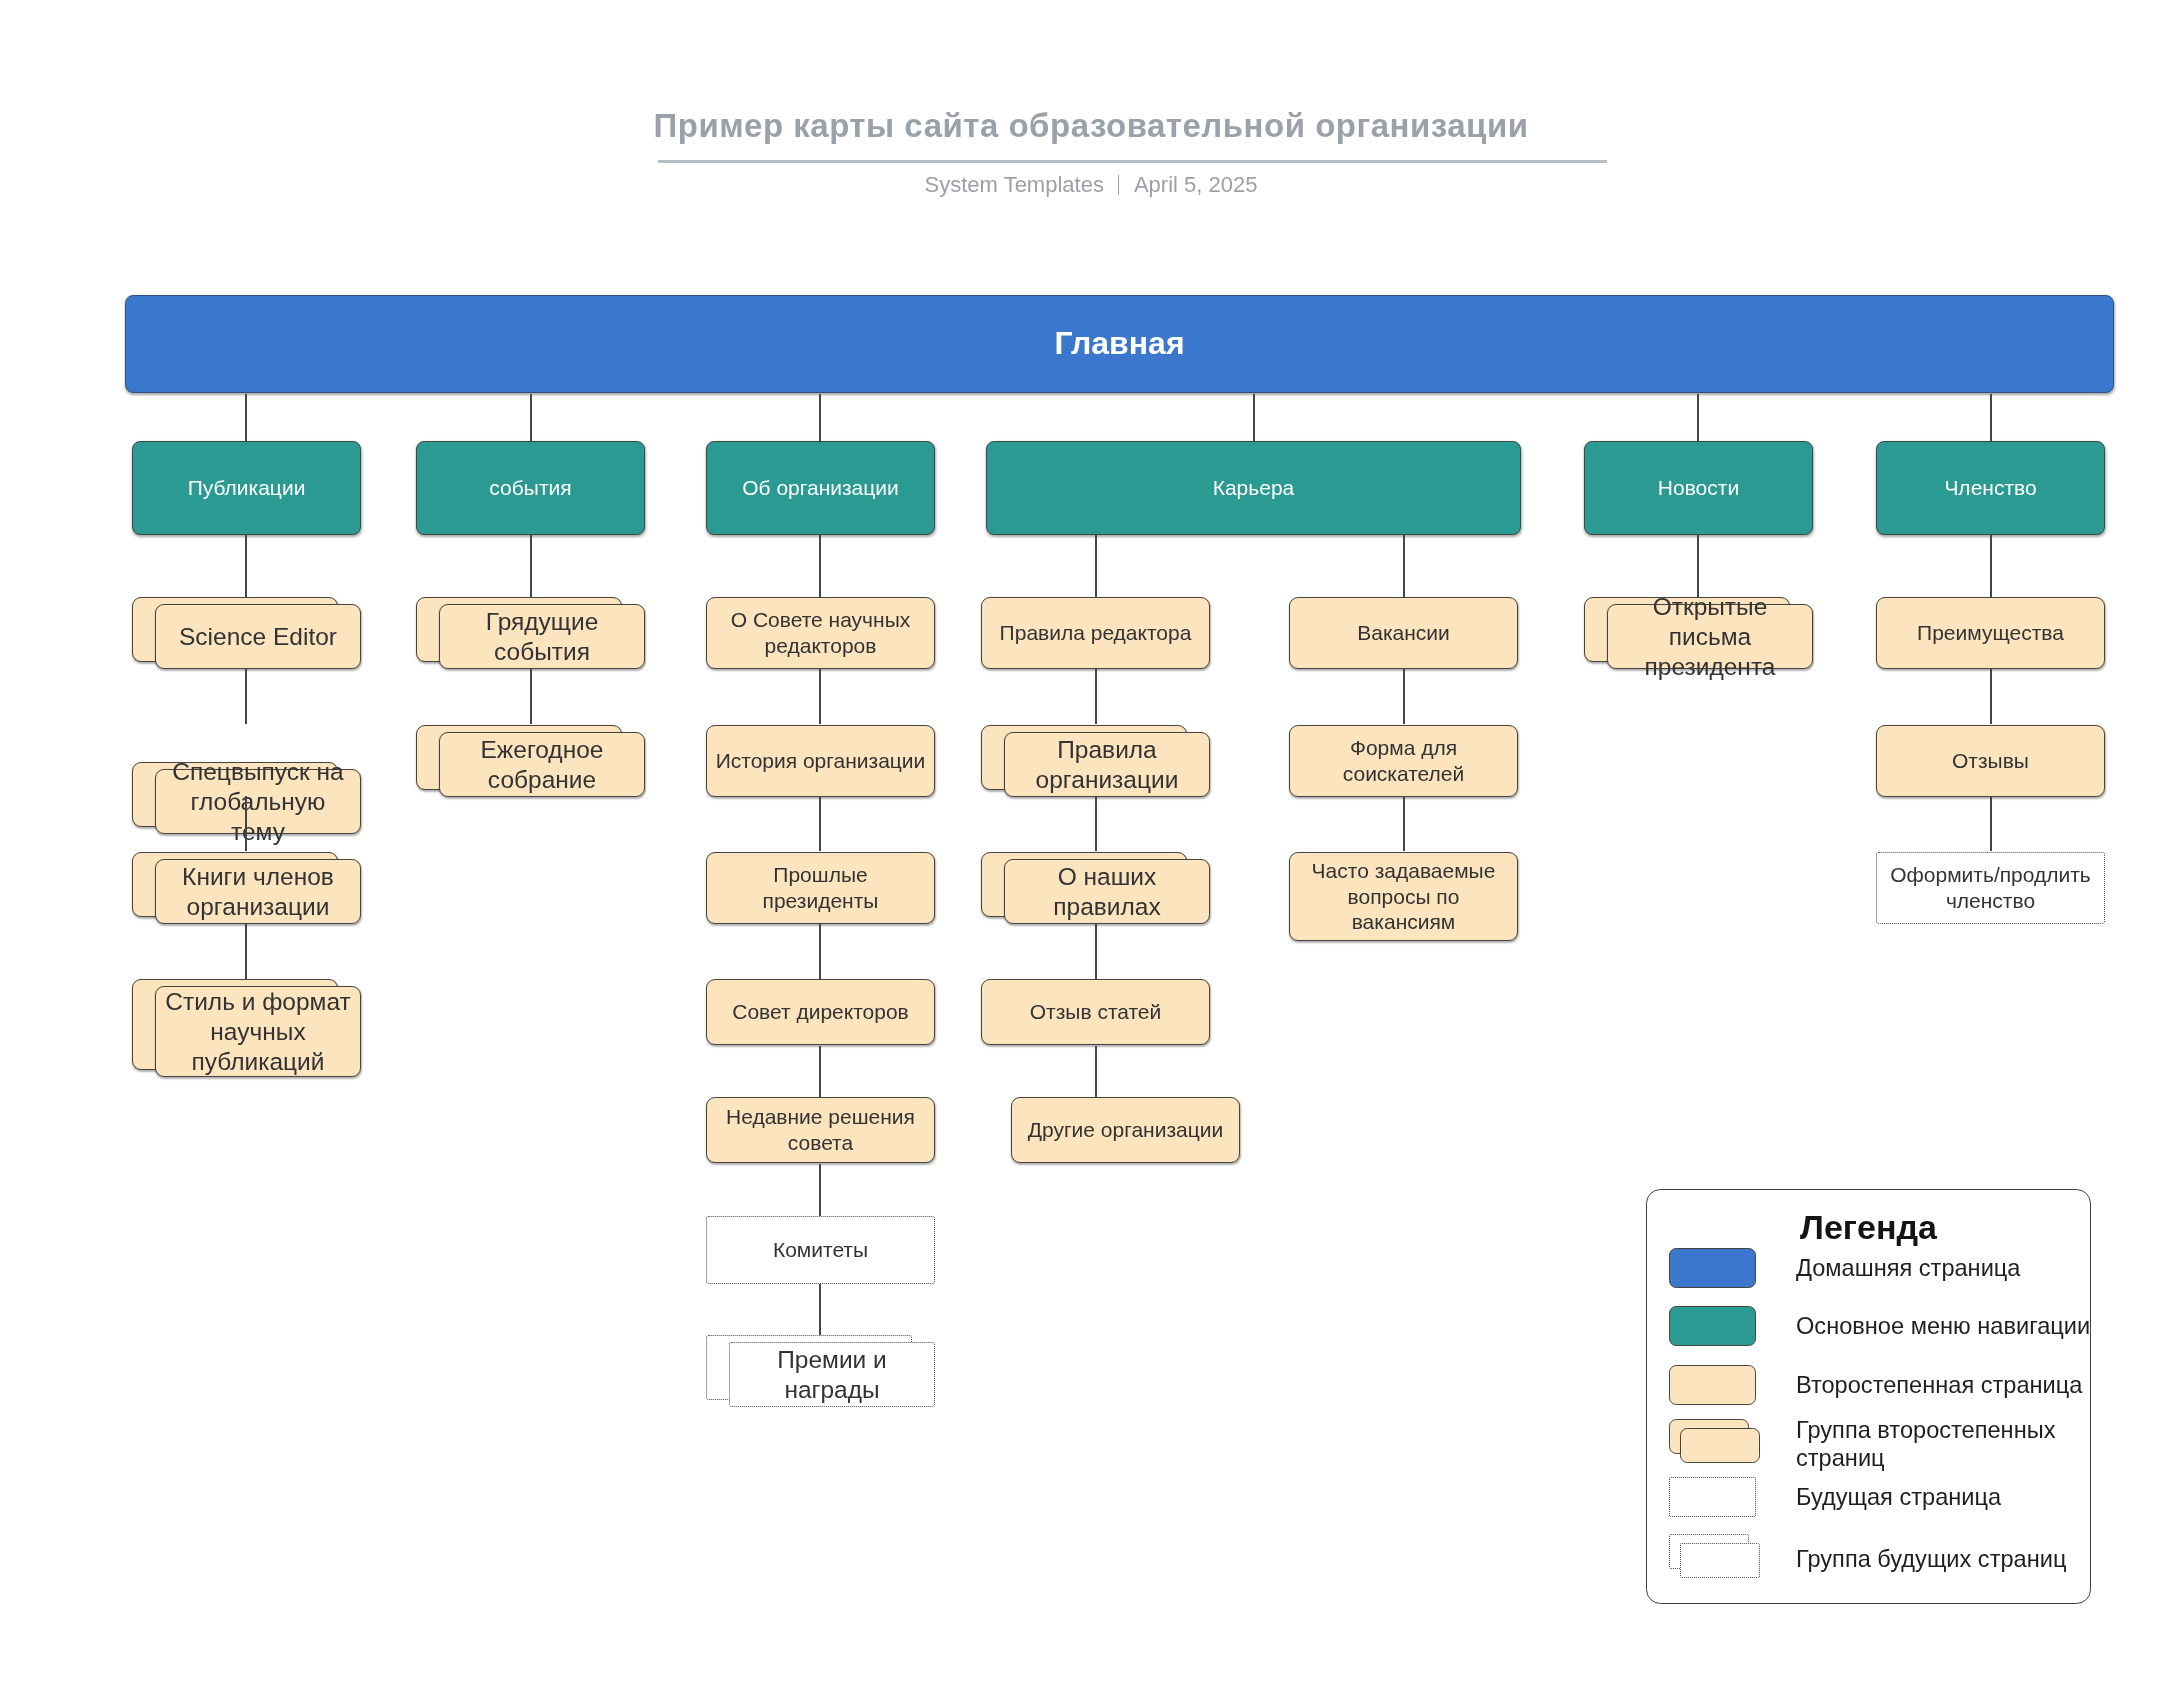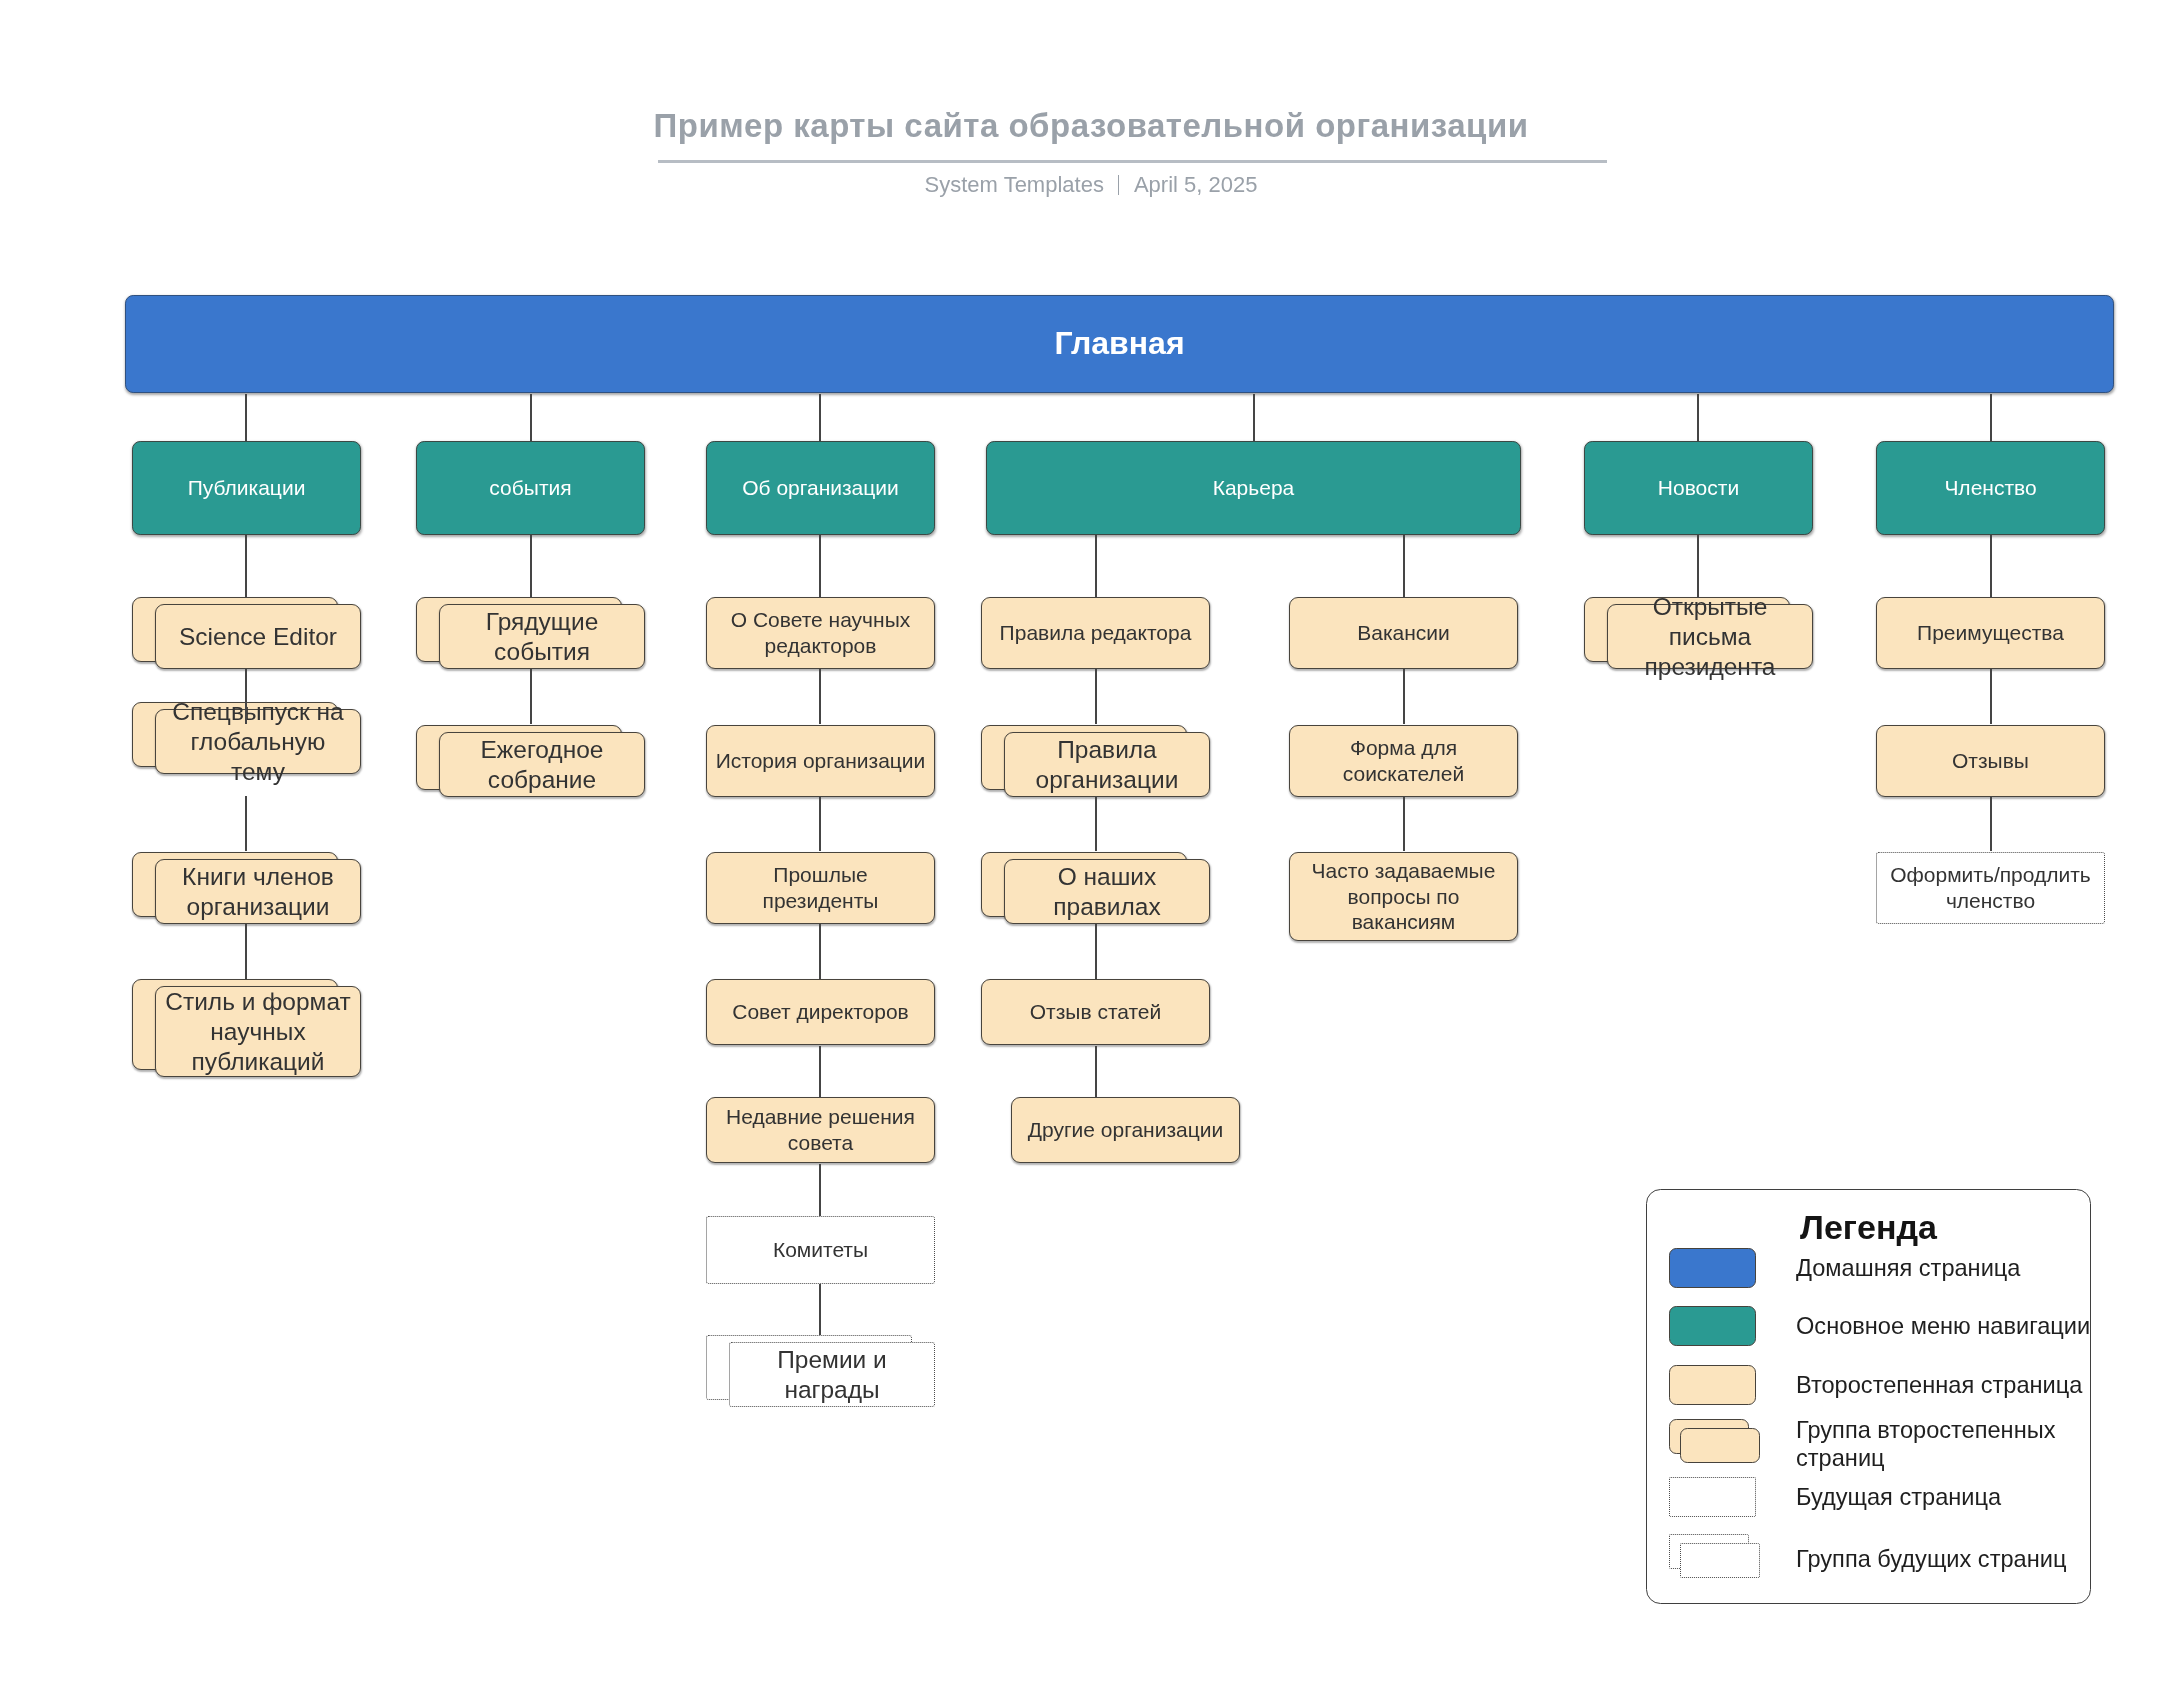--- a/index.html
+++ b/index.html
@@ -77,21 +77,21 @@
   <div class="box nav" style="left:416px;top:441px;width:229px;height:94px">события</div>
   <div class="box nav" style="left:706px;top:441px;width:229px;height:94px">Об организации</div>
   <div class="box nav" style="left:986px;top:441px;width:535px;height:94px">Карьера</div>
   <div class="box nav" style="left:1584px;top:441px;width:229px;height:94px">Новости</div>
   <div class="box nav" style="left:1876px;top:441px;width:229px;height:94px">Членство</div>
 
   <div class="group" style="left:132px;top:597px;width:229px;height:72px">
     <div class="gback"></div>
     <div class="gfront">Science Editor</div>
   </div>
-  <div class="group" style="left:132px;top:702px;width:229px;height:72px">
+  <div class="group" style="left:132px;top:762px;width:229px;height:72px">
     <div class="gback"></div>
     <div class="gfront">Спецвыпуск на глобальную тему</div>
   </div>
   <div class="group" style="left:132px;top:852px;width:229px;height:72px">
     <div class="gback"></div>
     <div class="gfront">Книги членов организации</div>
   </div>
   <div class="group tall" style="left:132px;top:979px;width:229px;height:98px">
     <div class="gback"></div>
     <div class="gfront">Стиль и формат научных публикаций</div>

